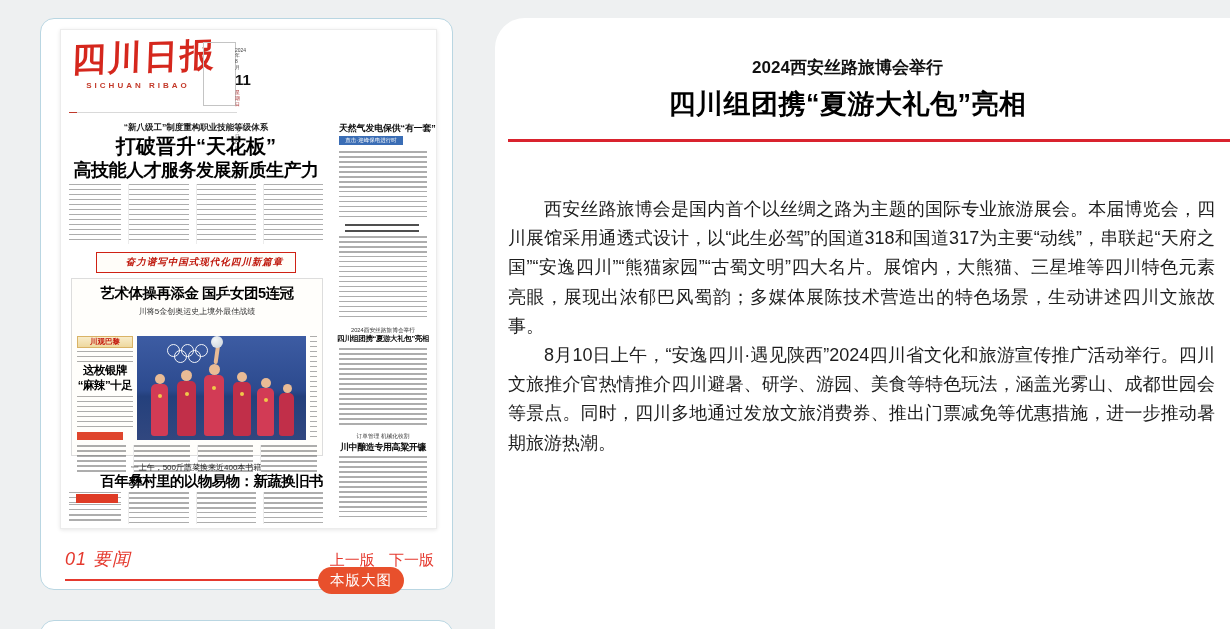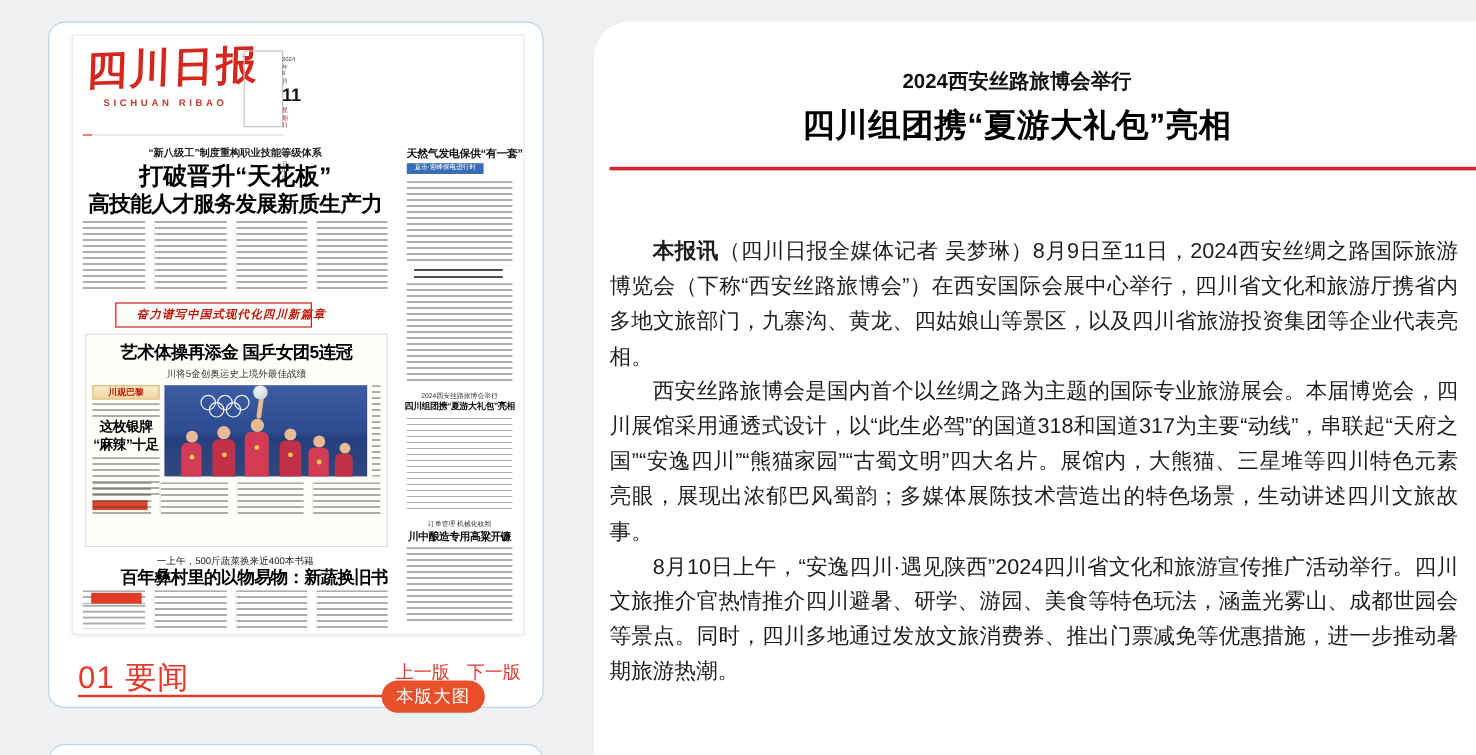--- a/index.html
+++ b/index.html
@@ -57,21 +57,21 @@
   .photo{position:relative;background:linear-gradient(#3d5ca3 0%,#2c4a8e 52%,#24407c 58%,#31477f 100%);overflow:hidden;}
   .ring{position:absolute;width:11px;height:11px;border:1.5px solid rgba(255,255,255,.92);border-radius:50%;}
   .head{position:absolute;border-radius:50%;background:#e9bb95;}
   .torso{position:absolute;border-radius:5px 5px 3px 3px;background:#d23b55;}
   .torso.alt{background:#c12f49;}
   .medal{position:absolute;width:4px;height:4px;border-radius:50%;background:#f0c84a;}
   .ball{position:absolute;border-radius:50%;background:radial-gradient(circle at 35% 30%,#f2f5f7,#c9d1d8);}
   .arm{position:absolute;background:#e9bb95;border-radius:2px;}
 
   
-  .page-label{position:absolute;left:24px;top:528px;font-size:26px;color:#e5392e;font-weight:500;letter-spacing:1px;}
+  .page-label{position:absolute;left:24px;top:528px;font-size:18px;color:#e5392e;font-weight:500;letter-spacing:1px;font-style:italic;}
   .nav-links{position:absolute;right:18px;top:532px;font-size:15px;color:#e5392e;}
   .nav-links span{cursor:pointer;}
   .nav-links span+span{margin-left:10px;}
   .footer-line{position:absolute;left:24px;top:560px;width:264px;height:2px;background:#e5392e;}
   .pill{position:absolute;left:277px;top:548px;width:86px;height:27px;border-radius:14px;background:#e8502c;
         color:#fff;font-size:14.5px;display:flex;align-items:center;justify-content:center;letter-spacing:1px;cursor:pointer;}
 
   
   .art-kicker{position:absolute;top:38px;left:0;right:30px;text-align:center;font-size:17px;font-weight:bold;color:#111;}
   .art-title{position:absolute;top:68px;left:0;right:30px;text-align:center;font-size:27px;font-weight:bold;color:#000;letter-spacing:.5px;}
@@ -105,26 +105,26 @@
 
     <div class="abs kicker-s" style="left:8px;top:92px;width:254px;">“新八级工”制度重构职业技能等级体系</div>
     <div class="abs h1a" style="left:8px;top:103px;width:254px;">打破晋升“天花板”</div>
     <div class="abs h1b" style="left:8px;top:128px;width:254px;">高技能人才服务发展新质生产力</div>
     <div class="abs cols" style="left:8px;top:154px;width:254px;height:60px;">
       <div class="ft"></div>
       <div class="ft"></div>
       <div class="ft"></div>
       <div class="ft"></div>
     </div>
-    <div class="abs banner" style="left:35px;top:222px;width:164px;padding-left:17px;">奋力谱写中国式现代化四川新篇章</div>
+    <div class="abs banner" style="left:35px;top:222px;width:200px;padding-left:17px;">奋力谱写中国式现代化四川新篇章</div>
 
     <div class="abs obox" style="left:10px;top:248px;width:252px;height:178px;padding:5px;">
       <div class="h-oly">艺术体操再添金  国乒女团5连冠</div>
       <div class="h-oly-sub">川将5金创奥运史上境外最佳战绩</div>
-      <div style="display:flex;margin-top:4px;height:76px;gap:4px;">
+      <div style="display:flex;margin-top:19px;height:104px;gap:4px;">
         <div style="width:56px;flex:none;">
           <div class="badge-gold">川观巴黎</div>
           <div class="ft" style="height:12px;margin-top:3px;"></div>
           <div class="h-side">这枚银牌</div>
           <div class="h-side">“麻辣”十足</div>
           <div class="ft" style="height:32px;margin-top:3px;"></div>
           <div style="height:8px;width:46px;background:#df452c;margin-top:4px;"></div>
         </div>
         <div class="photo" style="flex:1;">
           <div class="ring" style="left:30px;top:8px;"></div>
@@ -199,17 +199,16 @@
   <div class="pill">本版大图</div>
 </div>
 
 <div class="card" id="next-card"></div>
 
 <div id="article-panel">
   <div class="art-kicker">2024西安丝路旅博会举行</div>
   <div class="art-title">四川组团携“夏游大礼包”亮相</div>
   <div class="art-divider"></div>
   <div class="art-body">
-    <p><span class="lead">本报讯</span><span>（四川日报全媒体记者 吴梦琳）8月9日至11日，2024西安丝绸之路国际旅游博览会（下称“西安丝路旅博会”）在西安国际会展中心举行，四川省文化和旅游厅携省内多地文旅部门，九寨沟、黄龙、四姑娘山等景区，以及四川省旅游投资集团等企业代表亮相。</span></p>
     <p>西安丝路旅博会是国内首个以丝绸之路为主题的国际专业旅游展会。本届博览会，四川展馆采用通透式设计，以“此生必驾”的国道318和国道317为主要“动线”，串联起“天府之国”“安逸四川”“熊猫家园”“古蜀文明”四大名片。展馆内，大熊猫、三星堆等四川特色元素亮眼，展现出浓郁巴风蜀韵；多媒体展陈技术营造出的特色场景，生动讲述四川文旅故事。</p>
     <p>8月10日上午，“安逸四川·遇见陕西”2024四川省文化和旅游宣传推广活动举行。四川文旅推介官热情推介四川避暑、研学、游园、美食等特色玩法，涵盖光雾山、成都世园会等景点。同时，四川多地通过发放文旅消费券、推出门票减免等优惠措施，进一步推动暑期旅游热潮。</p>
   </div>
 </div>
 
 </body></html>

